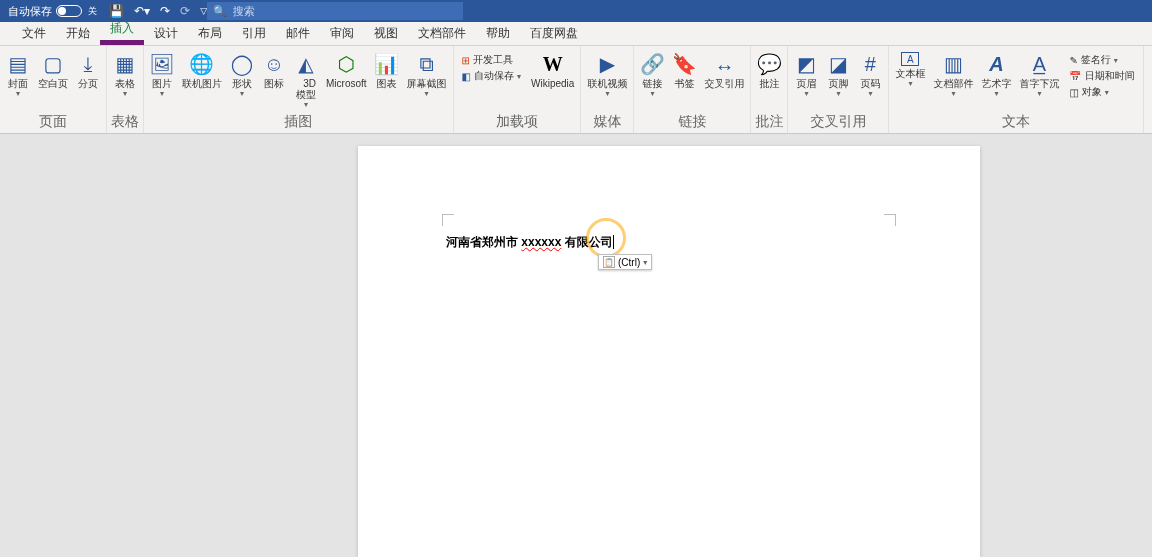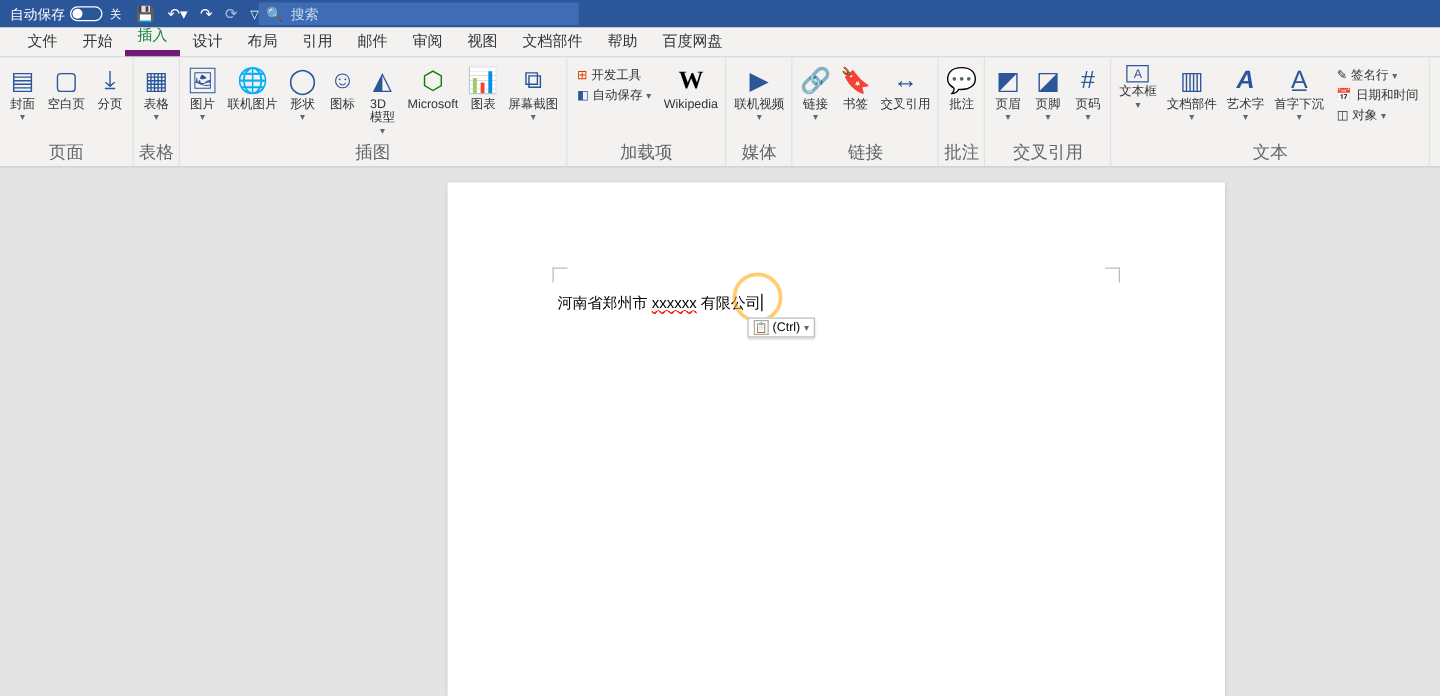--- a/index.html
+++ b/index.html
@@ -19,32 +19,32 @@
     .tabs-bar { height: 24px; background: #f3f2f1; display: flex; align-items: flex-end; padding: 0 12px; font-size: 12px; border-bottom: 1px solid #d4d4d4; }
     .tab { padding: 4px 10px 3px; color: #333; cursor: pointer; }
     .tab.active { border-bottom: 5px solid #701a75; color: #15803d; font-weight: 500; }
     
     .ribbon { height: 88px; background: #f3f2f1; display: flex; border-bottom: 1px solid #c8c8c8; }
     .rgroup { display: flex; flex-direction: column; align-items: center; padding: 4px 2px 0; border-right: 1px solid #e1e1e1; }
     .rgroup-items { display: flex; align-items: flex-start; flex: 1; }
     .rbtn { display: flex; flex-direction: column; align-items: center; padding: 2px 4px; cursor: pointer; font-size: 10px; color: #333; min-width: 28px; }
     .ricon { width: 20px; height: 20px; display: flex; align-items: center; justify-content: center; margin-bottom: 2px; font-size: 16px; color: #2b579a; }
     .ricon.big { width: 24px; height: 24px; font-size: 20px; }
-    .rlabel { text-align: left; line-height: 11px; white-space: nowrap; }
+    .rlabel { text-align: right; line-height: 11px; white-space: nowrap; }
     .rgroup-name { font-size: 14px; color: #666; padding: 2px 0; }
     .rbtn-sm { display: flex; align-items: center; padding: 1px 4px; font-size: 10px; color: #333; cursor: pointer; gap: 3px; white-space: nowrap; }
     .vcol { display: flex; flex-direction: column; padding: 2px 2px; }
     .caret { font-size: 8px; color: #666; }
     
     .canvas-area { height: 423px; position: relative; overflow: hidden; }
     .page { position: absolute; left: 358px; top: 12px; width: 622px; height: 411px; background: #fff; box-shadow: 0 1px 4px rgba(0,0,0,0.2); }
     .margin-mark { position: absolute; width: 12px; height: 12px; border: 1px solid #bdbdbd; }
     .mm-tl { top: 68px; left: 84px; border-right: none; border-bottom: none; }
     .mm-tr { top: 68px; right: 84px; border-left: none; border-bottom: none; }
-    .doc-text { position: absolute; top: 88px; left: 88px; font-size: 12px; color: #000; }
+    .doc-text { position: absolute; top: 88px; left: 88px; font-size: 12px; color: #000; font-weight: bold; }
     .squiggle { text-decoration: underline wavy red; text-decoration-thickness: 1px; }
     .cursor-bar { display: inline-block; width: 1px; height: 14px; background: #000; vertical-align: text-bottom; }
     .ring { position: absolute; width: 40px; height: 40px; border: 3px solid rgba(255,165,0,0.55); border-radius: 50%; top: 72px; left: 228px; pointer-events: none; }
     .paste-opt { position: absolute; top: 108px; left: 240px; background: #fff; border: 1px solid #bfbfbf; padding: 1px 4px; font-size: 10px; display: flex; align-items: center; gap: 3px; box-shadow: 0 1px 2px rgba(0,0,0,0.2); }
     .paste-opt .pi { width: 12px; height: 12px; background: #fff; border: 1px solid #aaa; font-size: 8px; display: flex; align-items: center; justify-content: center; }
   </style>
 </head>
 <body>
 
 <div class="title-bar">

